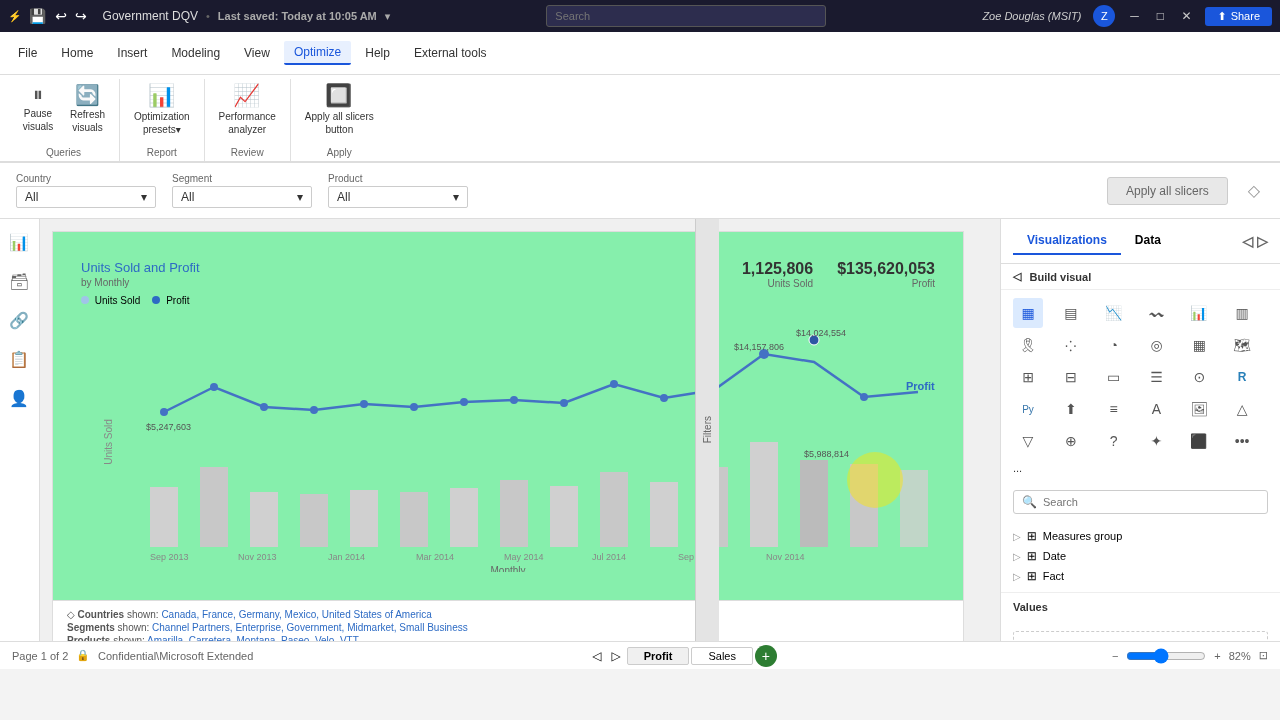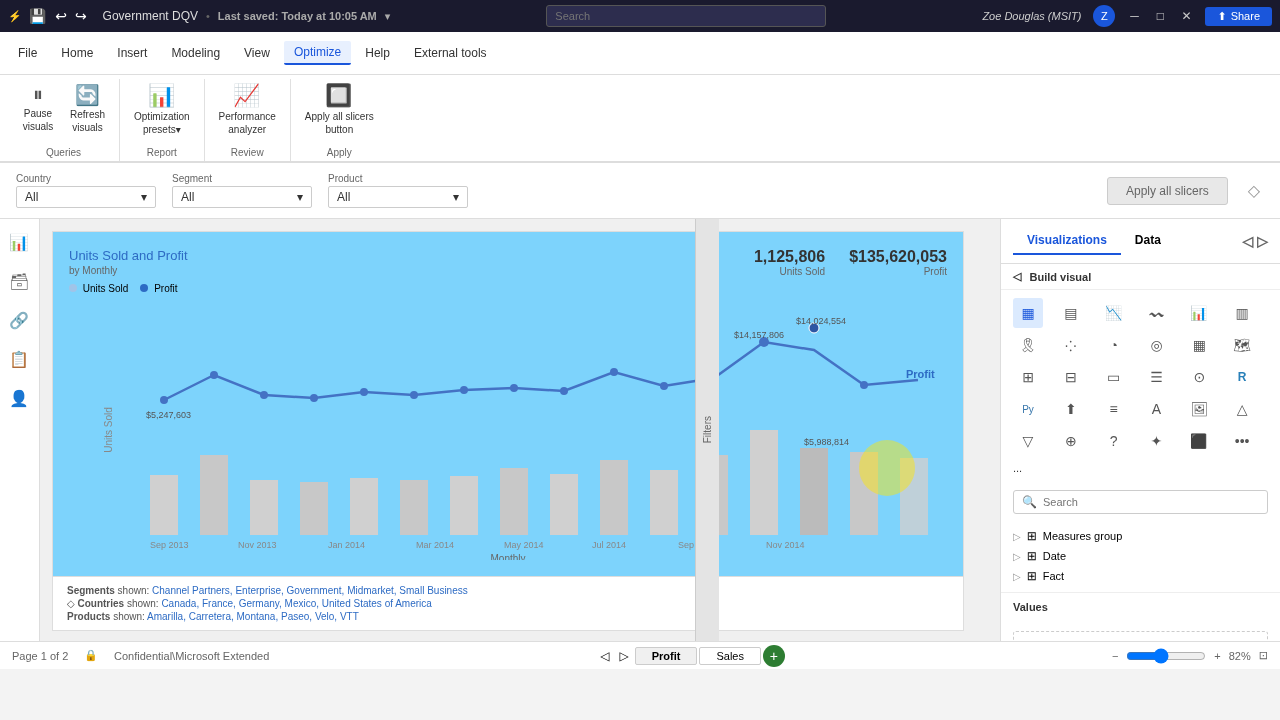--- a/index.html
+++ b/index.html
@@ -78,21 +78,21 @@
     }
     .filter-panel-side {
       position: absolute; right: 0; top: 0; width: 24px; background: #e8e8e8; height: 100%;
       display: flex; flex-direction: column; align-items: center; justify-content: center;
       border-left: 1px solid #ccc;
     }
     .filters-label-vert { writing-mode: vertical-rl; font-size: 10px; color: #666; transform: rotate(180deg); }
 
     
     .chart-card {
-      background: #7dd3fc; border: 1px solid #ddd; padding: 16px; position: relative;
+      background: #86efac; border: 1px solid #ddd; padding: 28px; position: relative;
       margin-right: 24px;
     }
     .chart-header { display: flex; justify-content: space-between; align-items: flex-start; margin-bottom: 4px; }
     .chart-title { font-size: 13px; color: #2d6bc4; font-weight: 400; }
     .chart-subtitle { font-size: 10px; color: #666; margin-top: 2px; }
     .chart-stats { display: flex; gap: 24px; }
     .stat-box { text-align: right; }
     .stat-value { font-size: 16px; font-weight: 700; color: #333; }
     .stat-label { font-size: 10px; color: #666; }
 
@@ -140,21 +140,21 @@
     .values-dropzone {
       border: 1px dashed #ccc; border-radius: 3px; padding: 8px; font-size: 10px; color: #999;
       text-align: center;
     }
 
     
     .footer {
       height: 28px; background: #fff; border-top: 1px solid #ddd; display: flex; align-items: center;
       justify-content: space-between; padding: 0 12px;
     }
-    .footer-left { display: flex; align-items: center; gap: 16px; font-size: 11px; color: #666; }
+    .footer-left { display: flex; align-items: center; gap: 8px; font-size: 11px; color: #666; }
     .footer-tabs { display: flex; align-items: center; gap: 2px; }
     .footer-tab {
       padding: 2px 16px; font-size: 11px; border: 1px solid #ccc; background: #fff;
       cursor: pointer; border-radius: 2px;
     }
     .footer-tab.active { background: #f0f0f0; font-weight: 600; }
     .add-tab-btn {
       width: 22px; height: 22px; border-radius: 50%; background: #2d7d32; color: #fff;
       display: flex; align-items: center; justify-content: center; cursor: pointer; font-size: 14px;
     }
@@ -387,29 +387,29 @@
           <text x="410" y="262" font-size="10" fill="#666" text-anchor="middle">Monthly</text>
         </svg>
 
         
         <div class="cursor-highlight" style="right: 32px; top: 140px;"></div>
       </div>
     </div>
 
     <div class="info-bar" style="margin-right:24px;background:#fff;border:1px solid #ddd;border-top:none;padding:8px 14px;">
       <div style="margin-bottom:2px;">
-        <strong>Segments</strong>
-        <span> shown: </span>
-        <a href="#" style="color:#2d6bc4;">Channel Partners, Enterprise, Government, Midmarket, Small Business</a>
-      </div>
-      <div style="margin-bottom:2px;">
         <span style="color:#555;">◇ </span>
         <strong>Countries</strong>
         <span> shown: </span>
         <a href="#" style="color:#2d6bc4;">Canada, France, Germany, Mexico, United States of America</a>
+      </div>
+      <div style="margin-bottom:2px;">
+        <strong>Segments</strong>
+        <span> shown: </span>
+        <a href="#" style="color:#2d6bc4;">Channel Partners, Enterprise, Government, Midmarket, Small Business</a>
       </div>
       <div>
         <strong>Products</strong>
         <span> shown: </span>
         <a href="#" style="color:#2d6bc4;">Amarilla, Carretera, Montana, Paseo, Velo, VTT</a>
       </div>
     </div>
 
     <div class="filter-panel-side" style="position:absolute;right:281px;top:0;width:24px;background:#e4e4e4;height:100%;display:flex;flex-direction:column;align-items:center;justify-content:center;border-left:1px solid #ccc;">
       <span class="filters-label-vert">Filters</span>

